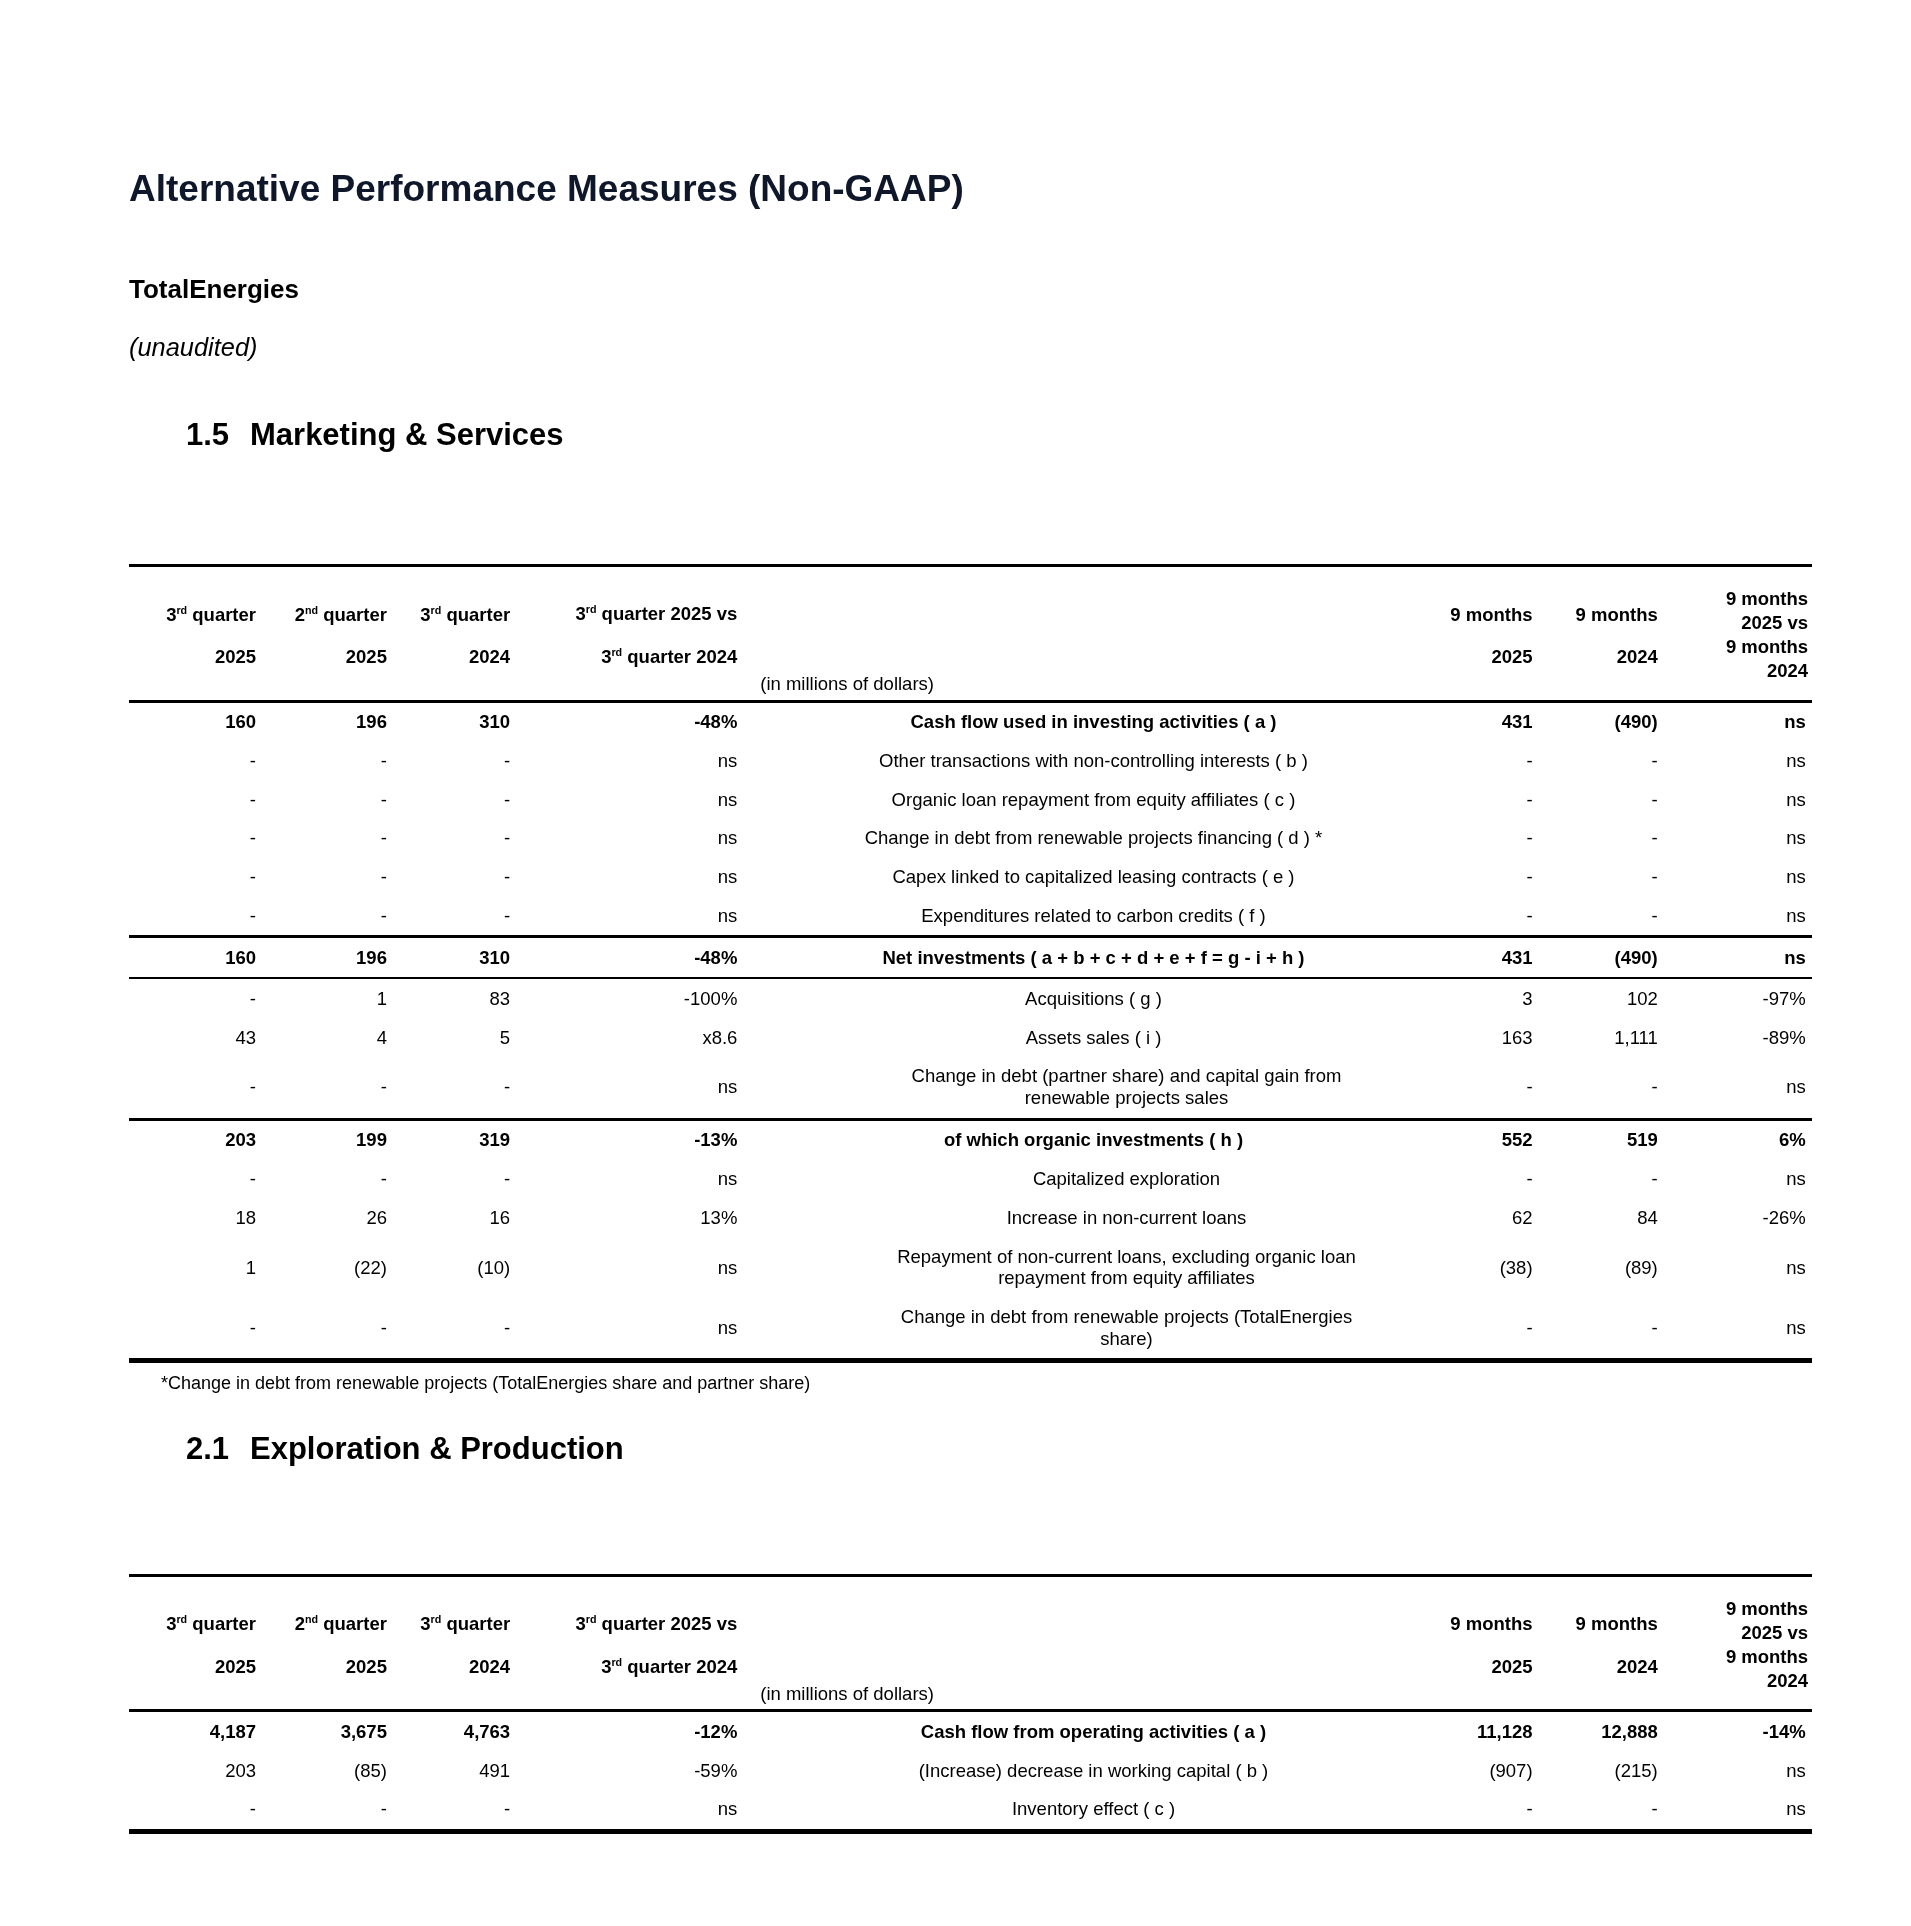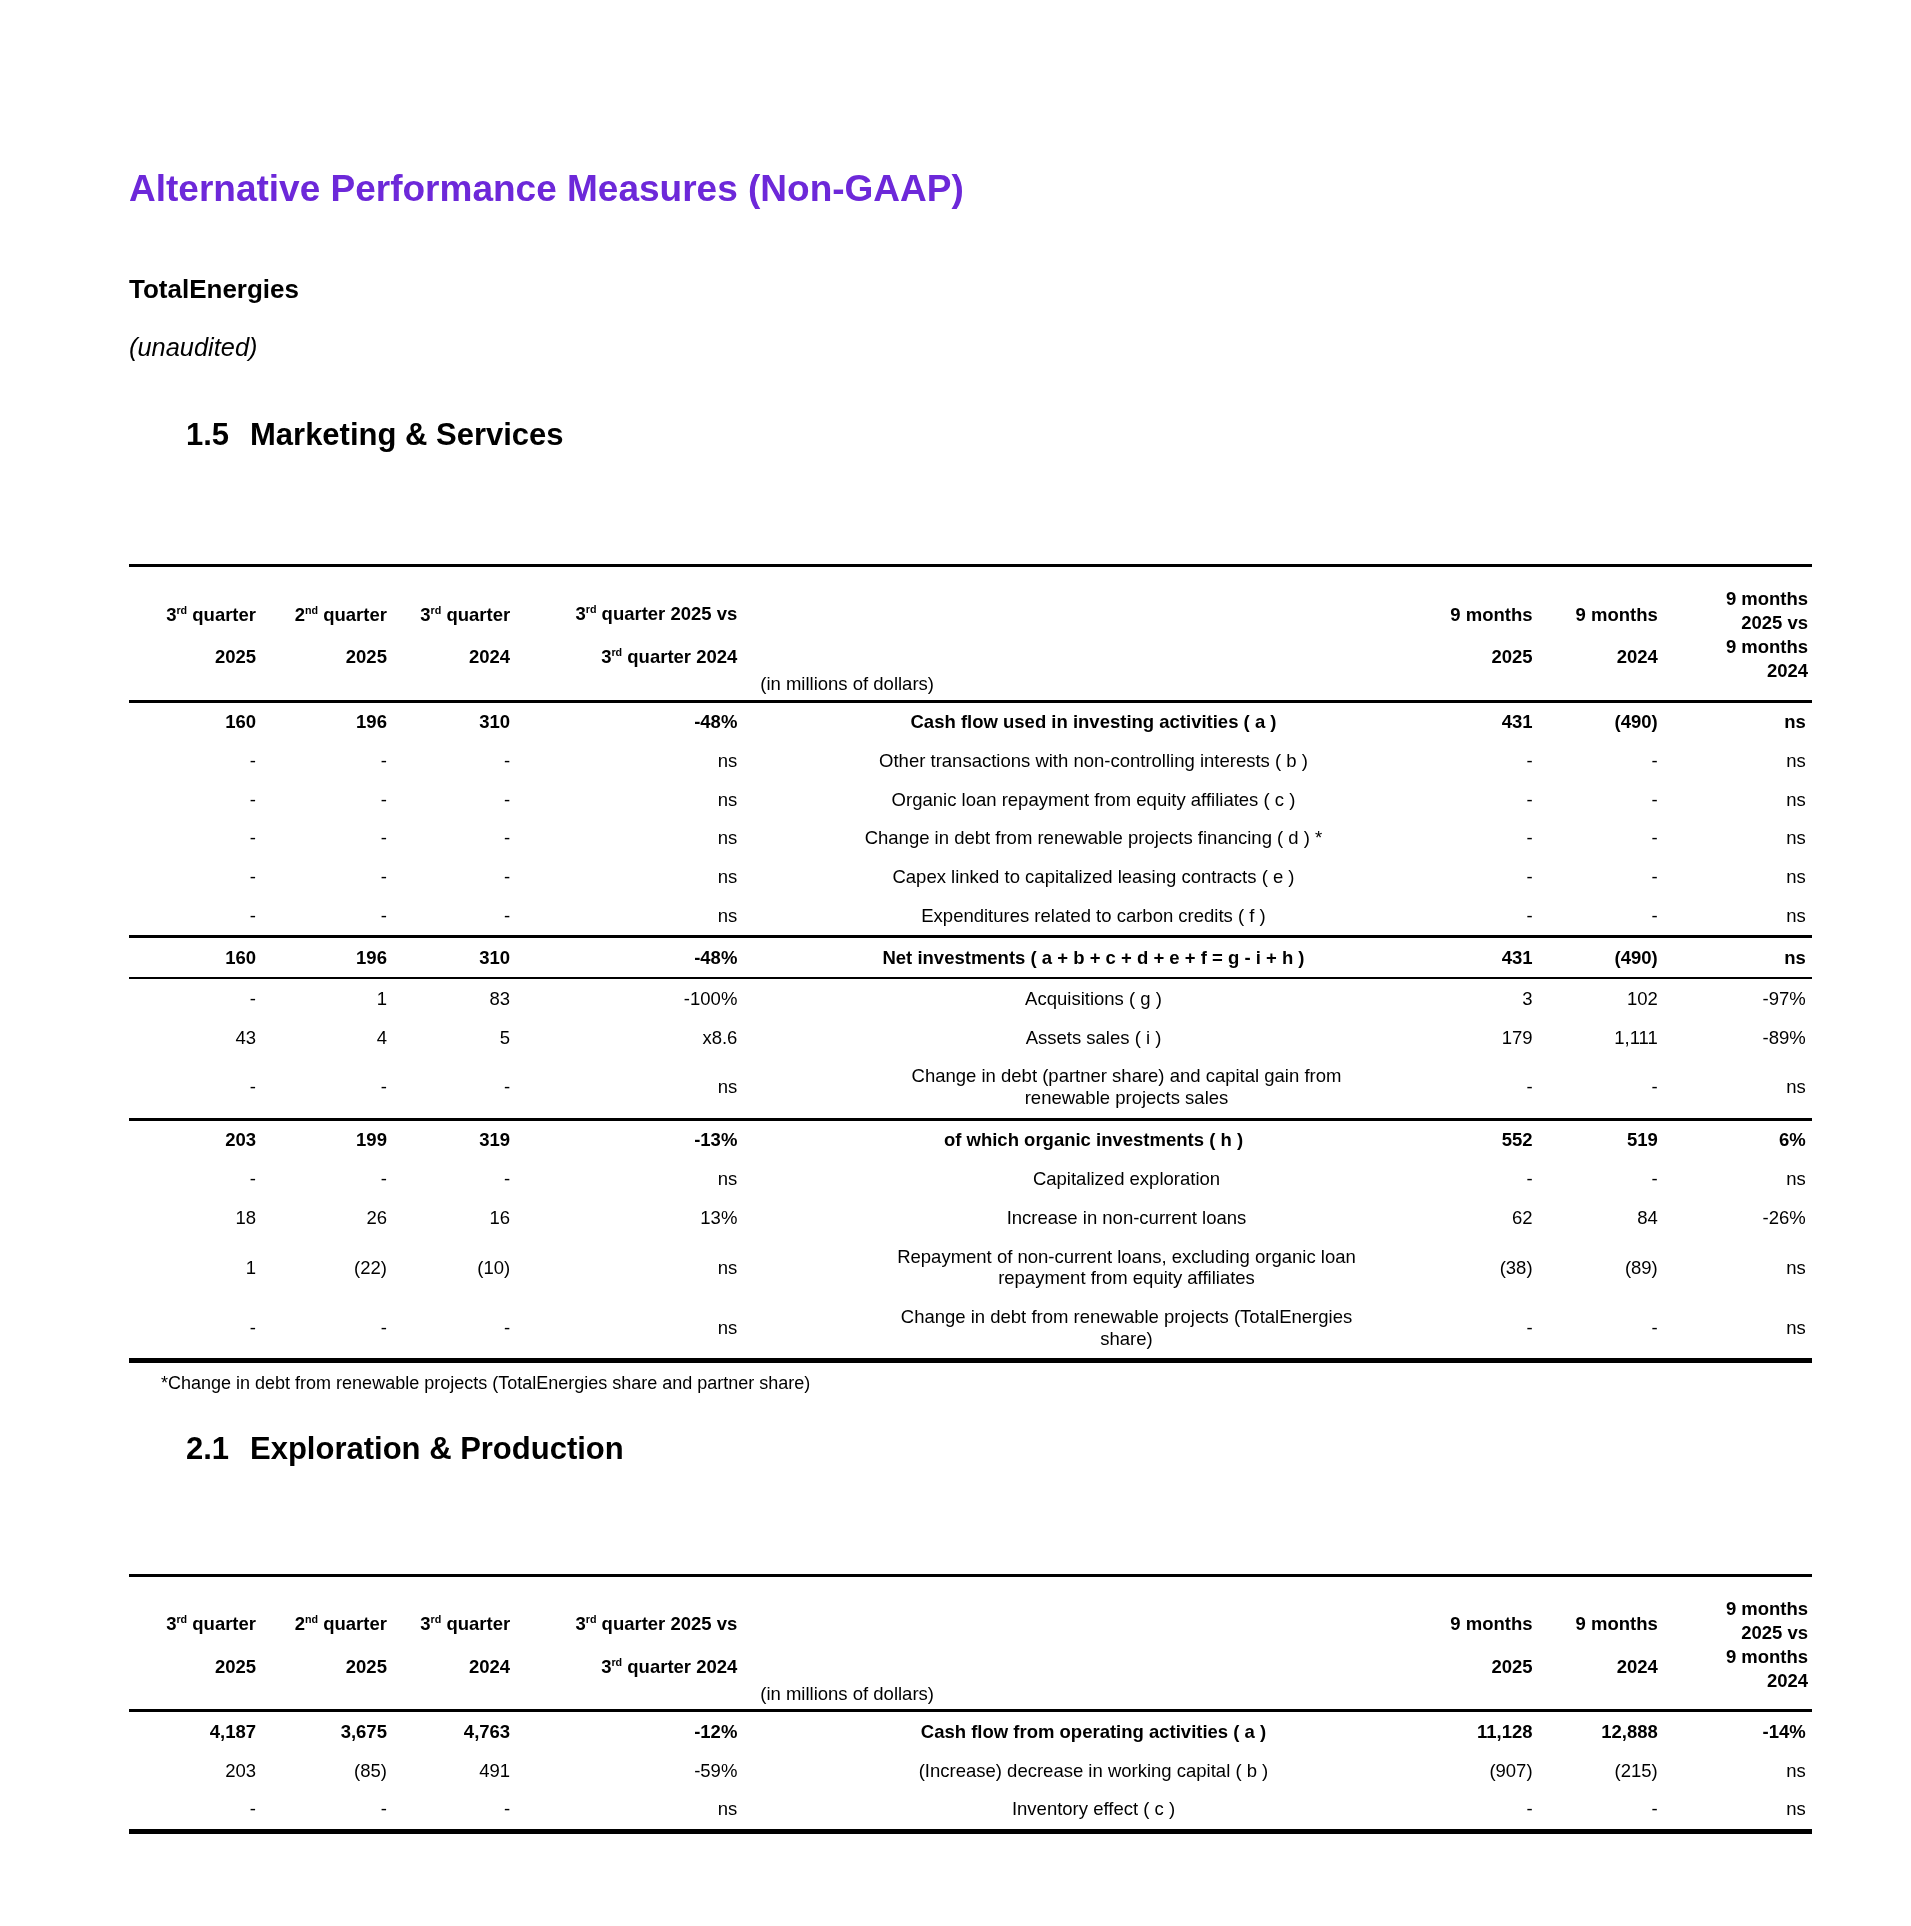--- a/index.html
+++ b/index.html
@@ -53,21 +53,21 @@
   tr.rule-thick td { border-top:3.9px solid #000; }
   tr.rule-mid td   { border-top:2.7px solid #000; }
 
   .footnote { margin-top:10px; font-size:18px; line-height:1.2;margin-left:32px; }
 </style>
 </head>
 <body>
 
 <div class="content">
 
-  <h1 class="doc-title" style="color: #6d28d9;">Alternative Performance Measures (Non-GAAP)</h1>
+  <h1 class="doc-title" style="color: #0f172a;">Alternative Performance Measures (Non-GAAP)</h1>
   <div class="company">TotalEnergies</div>
   <div class="audit">(unaudited)</div>
 
   <div class="sec sec-15">
     <span class="sec-num">1.5</span><span>Marketing &amp; Services</span>
   </div>
 
   <table class="fin t1">
     <colgroup>
       <col class="c1">
@@ -194,21 +194,21 @@
           <td class="num">3</td>
           <td class="num">102</td>
           <td class="num last">-97%</td>
         </tr>
         <tr>
           <td class="num">43</td>
           <td class="num">4</td>
           <td class="num">5</td>
           <td class="num">x8.6</td>
           <td class="lbl">Assets sales ( i )</td>
-          <td class="num">179</td>
+          <td class="num">163</td>
           <td class="num">1,111</td>
           <td class="num last">-89%</td>
         </tr>
         <tr>
           <td class="num">-</td>
           <td class="num">-</td>
           <td class="num">-</td>
           <td class="num">ns</td>
           <td class="lbl indent">Change in debt (partner share) and capital gain from
 renewable projects sales</td>

